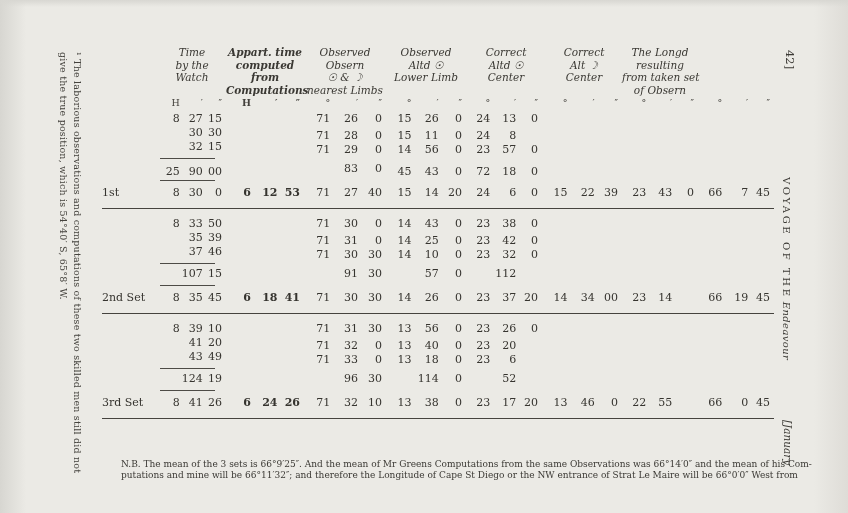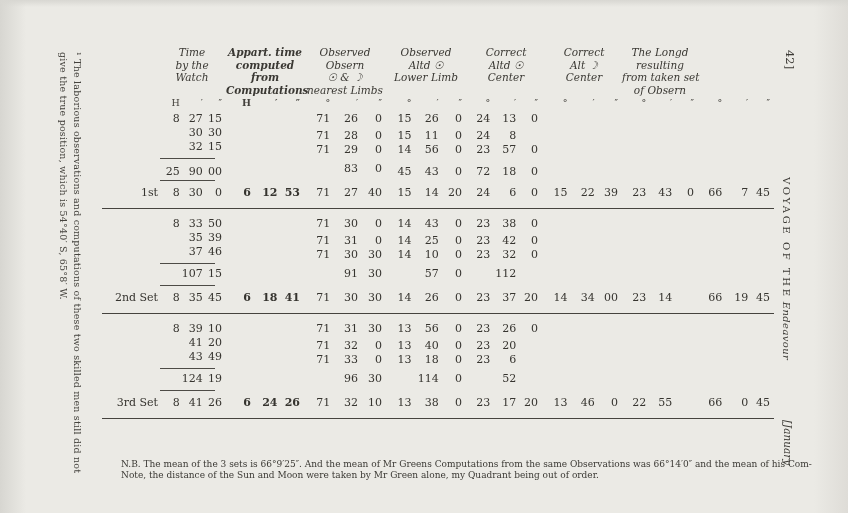--- a/index.html
+++ b/index.html
@@ -49,21 +49,21 @@
   .c{display:flex;}
   .c .v{text-align:right;white-space:nowrap;}
   .v1{width:32%;}
   .v2{width:34%;}
   .v3{width:34%;padding-right:4px;box-sizing:border-box;}
   .urow{font-size:9.5px;height:15px;margin-top:1px;color:#43413c;}
   .obs-row{height:14px;}
   .sum-rule{border-top:1px solid #4d4b46;width:55px;margin:4px 0 0 58px;}
   .sum-row{margin-top:3px;height:14px;}
   .result-row{margin-top:5px;height:16px;}
-  .set-label{white-space:nowrap;text-align:right;}
+  .set-label{white-space:nowrap;}
   .set-block{border-bottom:1.4px solid #45433e;padding-bottom:6px;margin-bottom:8px;}
 
   
   .footnote{
     position:absolute;left:121px;top:459px;width:668px;
     font-size:9px;line-height:10.9px;color:#3b3934;
   }
   .footnote-line{white-space:nowrap;}
 </style>
 </head>
@@ -818,16 +818,16 @@
             <span class="v v1">66</span>
             <span class="v v2">0</span>
             <span class="v v3">45</span>
           </div>
         </div>
       </div>
     </div>
 
   <div class="footnote">
     <div class="footnote-line">N.B. The mean of the 3 sets is 66°9′25″. And the mean of Mr Greens Computations from the same Observations was 66°14′0″ and the mean of his Com-</div>
-    <div class="footnote-line">Note, the distance of the Sun and Moon were taken by Mr Green alone, my Quadrant being out of order.</div>
+    <div class="footnote-line">putations and mine will be 66°11′32″; and therefore the Longitude of Cape St Diego or the NW entrance of Strat Le Maire will be 66°0′0″ West from</div>
   </div>
 
 </div>
 
 </body></html>

